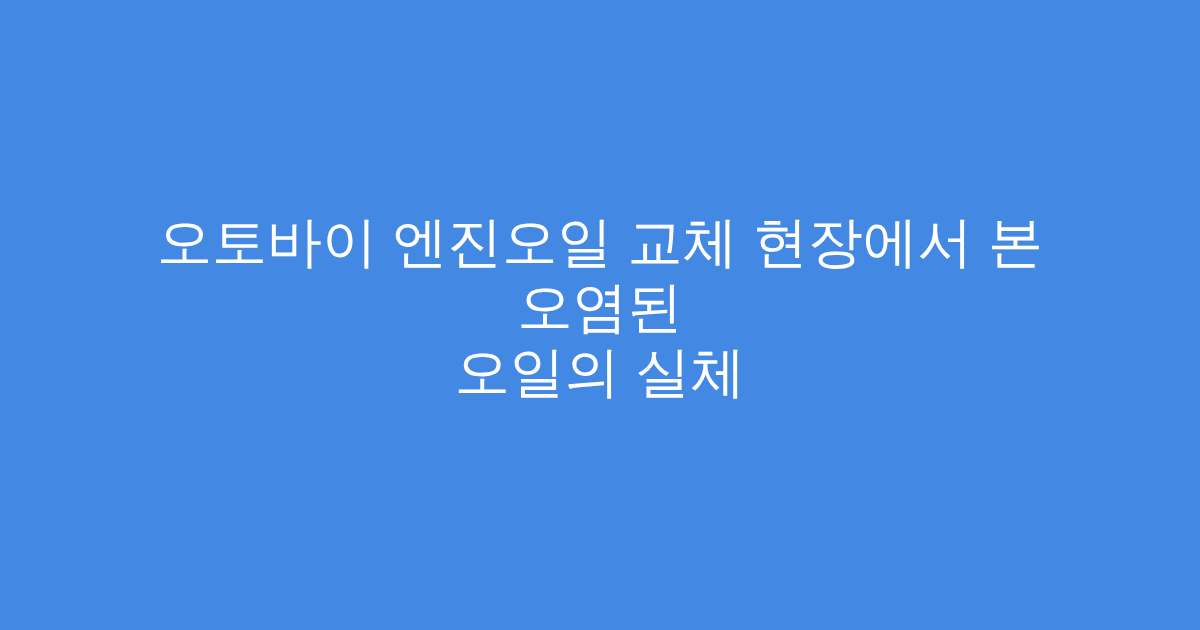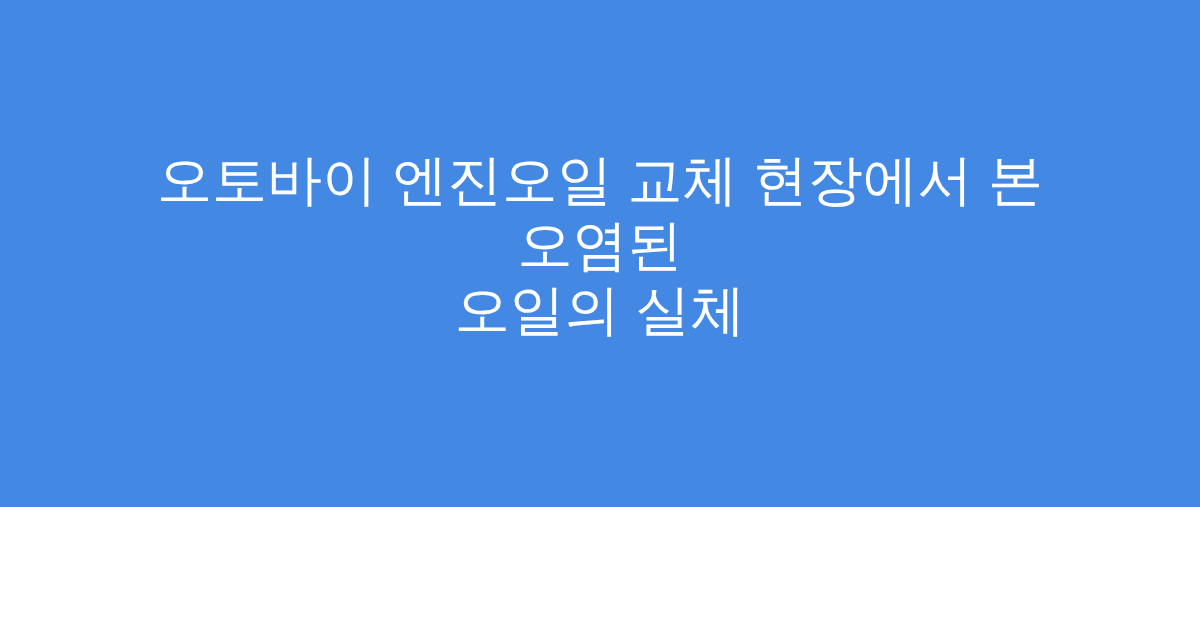--- a/index.html
+++ b/index.html
@@ -43,21 +43,21 @@
     font-weight: 400;
     line-height: 65px;
     letter-spacing: 0px;
     word-break: keep-all;
     white-space: pre-wrap;
   }
 </style>
 </head>
 <body>
 
-<div id="og-card" style="background: rgb(67, 137, 227); width: 1200px; height: 507px;">
+<div id="og-card" style="background: rgb(67, 137, 227); width: 1200px; height: 630px;">
 
   <div id="title-block" style="text-align: center;">
 
     <h1 id="og-title" style="color: rgb(255, 255, 255); font-size: 55px; line-height: 65px;">오토바이 엔진오일 교체 현장에서 본 오염된
 오일의 실체</h1>
 
   </div>
 
 </div>
 

